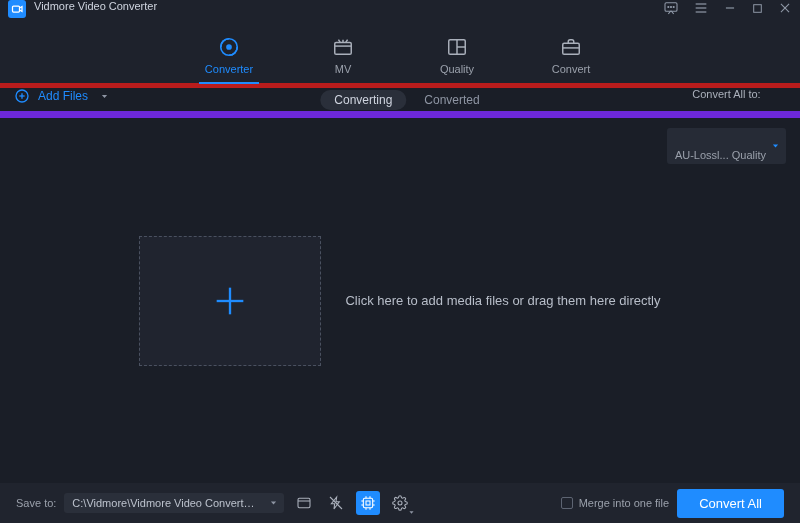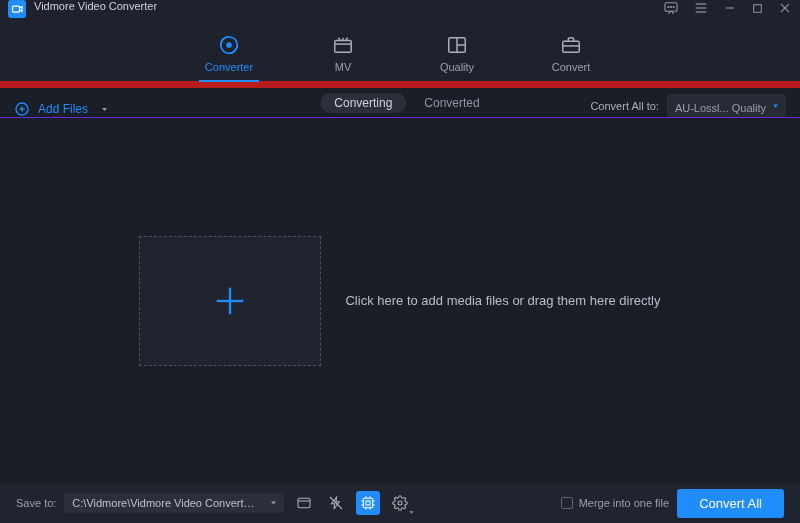--- a/index.html
+++ b/index.html
@@ -9,37 +9,37 @@
   
   .titlebar { height: 28px; display: flex; align-items: flex-start; padding: 0 8px; background: #1e222c; }
   .app-logo { width: 18px; height: 18px; border-radius: 3px; background: #1f8cff; display: flex; align-items: center; justify-content: center; margin-right: 8px; }
   .app-logo svg { width: 12px; height: 12px; }
   .titlebar-title { font-size: 11px; color: #cfd4df; }
   .titlebar-spacer { flex: 1; }
   .titlebar-actions { display: flex; gap: 14px; align-items: center; color: #9099a8; }
   .titlebar-actions span { display: inline-flex; }
 
   
-  .main-nav { height: 60px; display: flex; align-items: flex-end; justify-content: center; gap: 50px; border-bottom: 7px solid #b91c1c; background: #1e222c; }
+  .main-nav { height: 60px; display: flex; align-items: flex-end; justify-content: center; gap: 50px; border-bottom: 5px solid #b91c1c; background: #1e222c; }
   .nav-item { display: flex; flex-direction: column; align-items: center; gap: 6px; padding-bottom: 8px; width: 64px; cursor: pointer; position: relative; }
   .nav-item .nav-icon { height: 20px; display: flex; align-items: center; justify-content: center; }
   .nav-item .nav-label { font-size: 11px; color: #9aa0ab; }
   .nav-item.active .nav-label { color: #1f8cff; }
   .nav-item.active::after { content: ""; position: absolute; bottom: -1px; left: 2px; right: 2px; height: 2px; background: #1f8cff; }
 
   
-  .sub-bar { height: 30px; display: flex; align-items: flex-end; padding: 0 14px; background: #1a1e27; border-bottom: 1px solid #6d28d9; gap: 8px; position: relative; }
+  .sub-bar { height: 30px; display: flex; align-items: flex-start; padding: 0 14px; background: #1a1e27; border-bottom: 7px solid #6d28d9; gap: 8px; position: relative; }
   .add-files { display: flex; align-items: center; gap: 8px; color: #1f8cff; font-size: 12px; cursor: pointer; }
   .add-files .plus-circ { display: inline-flex; }
   .add-files .chev { display: inline-flex; margin-left: 4px; }
   .sub-center { position: absolute; left: 50%; top: 50%; transform: translate(-50%, -50%); display: flex; align-items: center; gap: 18px; font-size: 12px; }
   .pill { padding: 3px 14px; border-radius: 12px; background: #2a2f3a; color: #cfd4df; }
   .sub-link { color: #8e95a3; cursor: pointer; }
-  .sub-right { margin-left: auto; display: flex; align-items: center; gap: 8px; font-size: 11px; }
-  .fmt-select { background: #262b36; color: #9aa0ab; padding: 8px 20px 3px 8px; border-radius: 3px; position: relative; min-width: 104px; cursor: pointer; }
+  .sub-right { margin-left: auto; display: flex; align-items: center; gap: 8px; font-size: 11px; flex-direction: column; }
+  .fmt-select { background: #262b36; color: #9aa0ab; padding: 21px 20px 3px 8px; border-radius: 3px; position: relative; min-width: 104px; cursor: pointer; margin-top: 20px; }
   .fmt-select .chev { position: absolute; right: 6px; top: 50%; transform: translateY(-50%); color: #1f8cff; }
 
   
   .main-area { height: 365px; display: flex; align-items: center; justify-content: center; gap: 24px; }
   .drop-box { width: 182px; height: 130px; border: 1px dashed #4a5160; background: #20242f; display: flex; align-items: center; justify-content: center; cursor: pointer; }
   .drop-box .big-plus { color: #1f8cff; }
   .drop-hint { font-size: 13px; color: #b8bec9; }
 
   
   .bottom-bar { height: 40px; background: #20242e; display: flex; align-items: center; padding: 0 16px; gap: 8px; font-size: 11px; }

